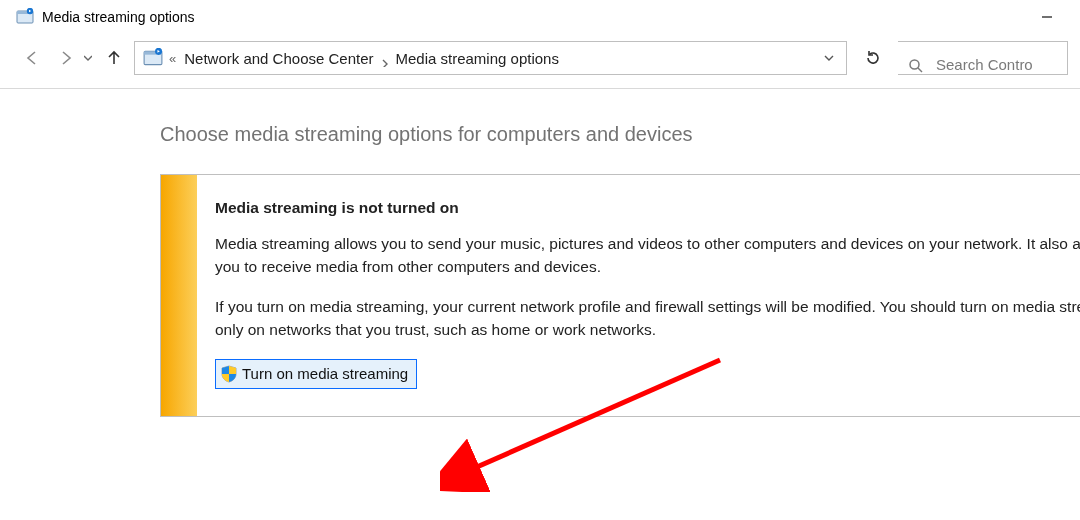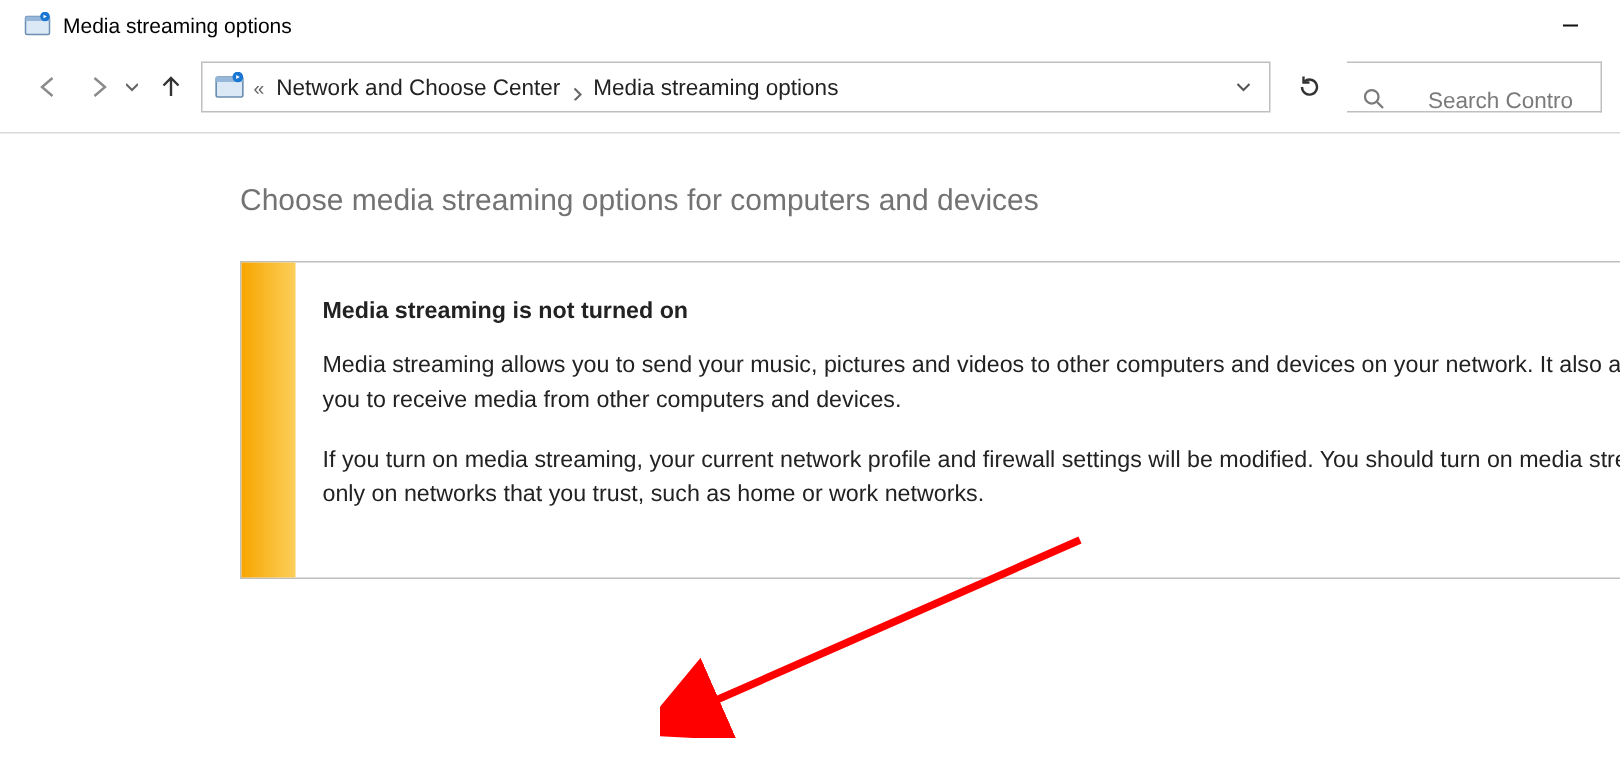--- a/index.html
+++ b/index.html
@@ -92,29 +92,28 @@
       color: #555; border-left: 1px solid transparent;
     }
     .addr-refresh {
       width: 40px; height: 34px;
       display: inline-flex; align-items: center; justify-content: center;
       color: #333;
     }
     .addr-refresh svg { width: 16px; height: 16px; }
 
     .searchbox {
-      display: flex; align-items: flex-start;
+      display: flex; align-items: flex-end;
       width: 170px; height: 34px;
       border: 1px solid #bfbfbf;
       border-left: none;
-      padding: 16px 6px 0 10px;
+      padding: 2px 6px 0 10px;
       margin-left: -1px;
       color: #7a7a7a;
       overflow: hidden;
-      gap: 16px;
     }
     .searchbox svg { width: 16px; height: 16px; margin-right: 10px; flex-shrink: 0; }
     .searchbox input {
       border: none; outline: none; background: transparent;
       font-size: 15px; color: #333; width: 100%;
     }
     .searchbox input::placeholder { color: #7a7a7a; }
 
     .divider {
       height: 1px; background: #d9d9d9;
@@ -263,20 +262,32 @@
 
 <div class="content">
   <div class="page-heading">Choose media streaming options for computers and devices</div>
 
   <div class="notice">
     <div class="stripe"></div>
     <div class="body">
       <div class="bold">Media streaming is not turned on</div>
       <p>Media streaming allows you to send your music, pictures and videos to other computers and devices on your network.  It also allows you to receive media from other computers and devices.</p>
       <p>If you turn on media streaming, your current network profile and firewall settings will be modified. You should turn on media streaming only on networks that you trust, such as home or work networks.</p>
+      <span class="action-btn">
+        <span class="shield">
+          <svg viewBox="0 0 18 18">
+            <path d="M9 1 L16 3 V9 C16 13 13 16 9 17 C5 16 2 13 2 9 V3 Z" fill="#fff" stroke="#777" stroke-width="0.6"></path>
+            <path d="M9 1 L16 3 V9 L9 9 Z" fill="#ffca28"></path>
+            <path d="M9 1 L2 3 V9 L9 9 Z" fill="#1e88e5"></path>
+            <path d="M9 17 C13 16 16 13 16 9 L9 9 Z" fill="#1e88e5"></path>
+            <path d="M9 17 C5 16 2 13 2 9 L9 9 Z" fill="#ffca28"></path>
+          </svg>
+        </span>
+        <span>Turn on media streaming</span>
+      </span>
     </div>
   </div>
 </div>
 
 <svg class="annotation" style="left:440px; top:352px;" width="300" height="140" viewBox="0 0 300 140">
   <defs>
     <marker id="ah" markerWidth="12" markerHeight="12" refX="2" refY="6" orient="auto">
       <path d="M0,0 L12,6 L0,12 Z" fill="#ff0000"></path>
     </marker>
   </defs>

